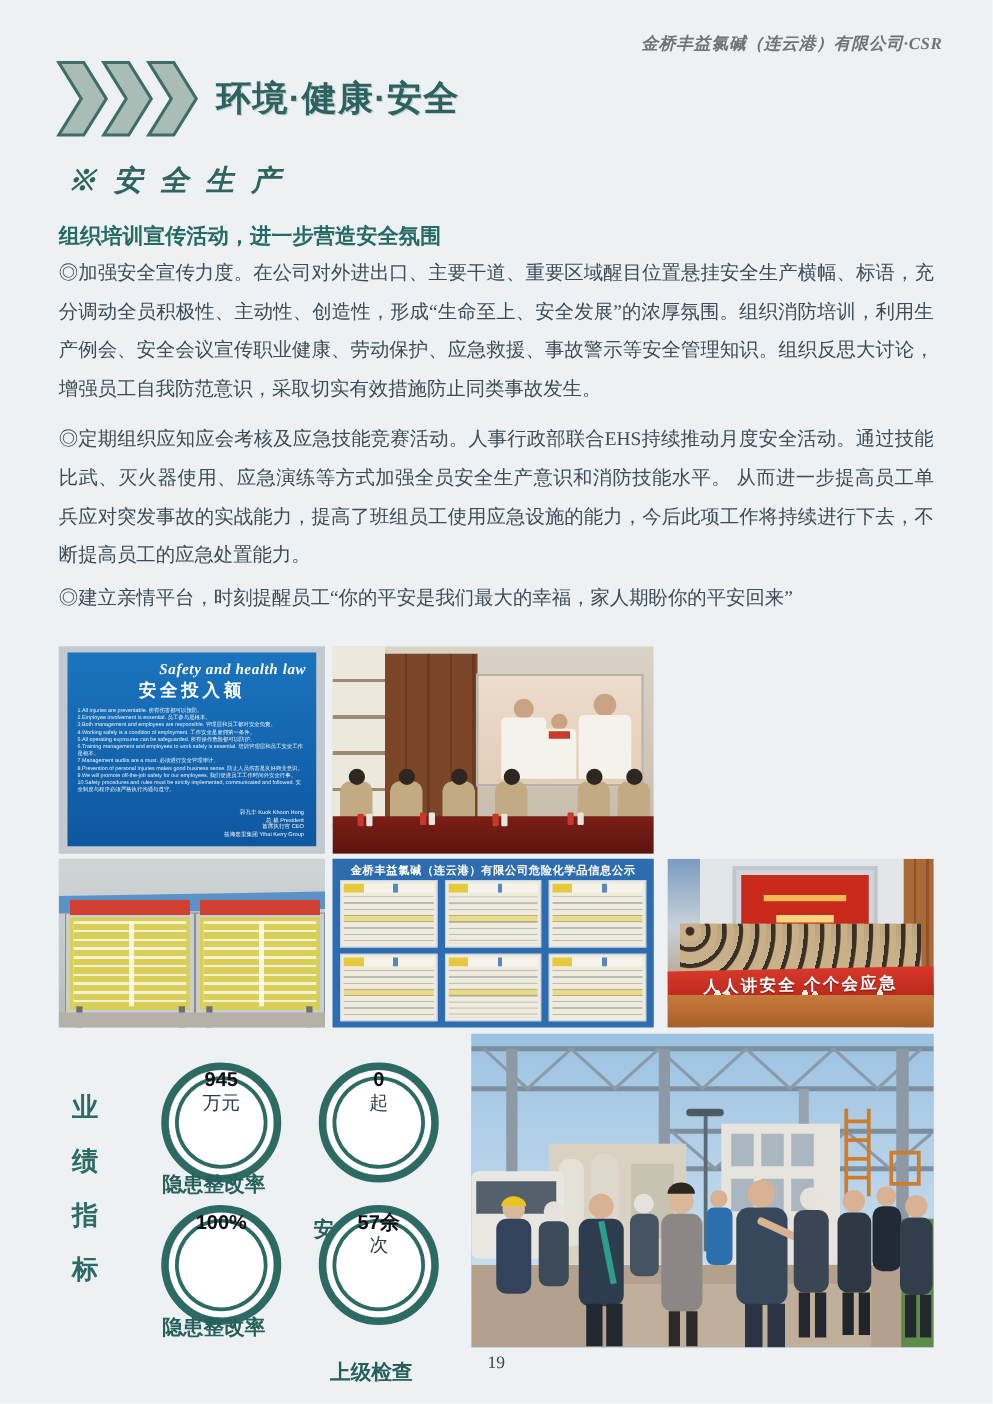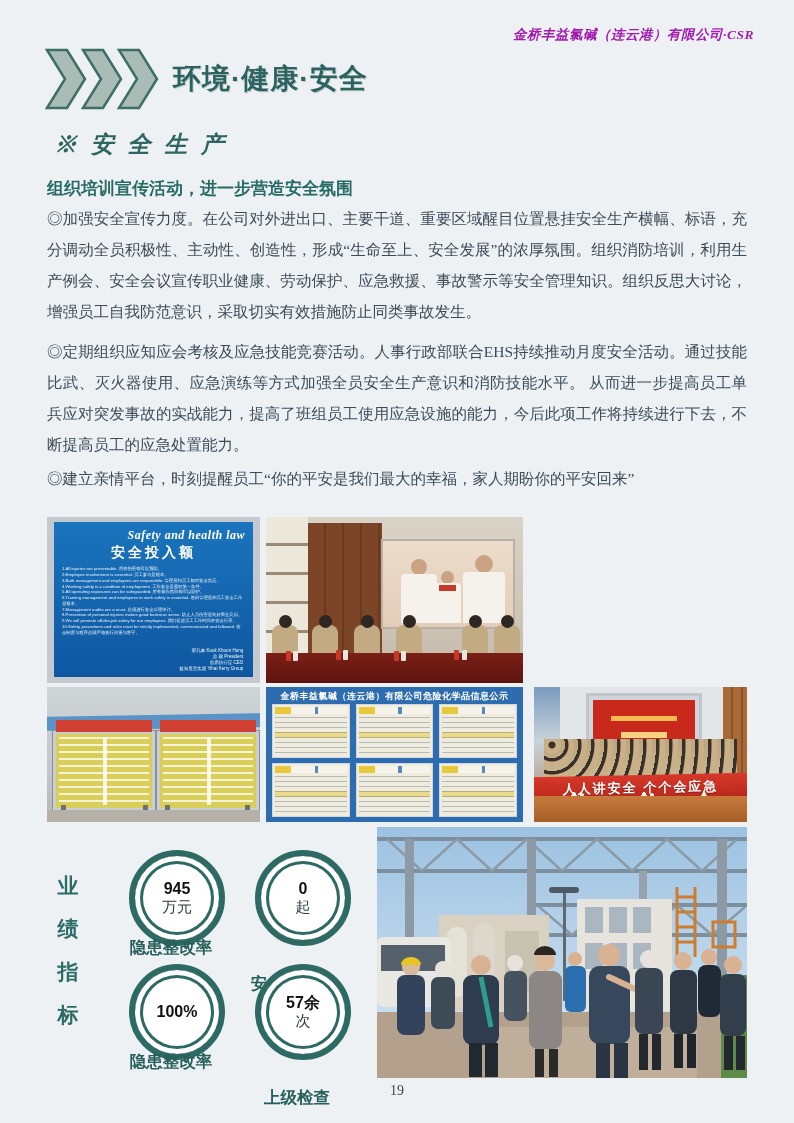--- a/index.html
+++ b/index.html
@@ -3,21 +3,21 @@
 <meta charset="utf-8">
 <style>
   html,body{margin:0;padding:0;}
   .page{position:relative;width:794px;height:1123px;background:#edf1f4;overflow:hidden;
         font-family:"Liberation Sans",sans-serif;}
   .abs{position:absolute;}
 
   
   .brand{top:26px;right:40px;width:420px;text-align:right;
          font-family:"Liberation Serif",serif;font-style:italic;font-weight:bold;
-         font-size:13.5px;color:#a21caf;letter-spacing:.5px;}
+         font-size:13.5px;color:#737373;letter-spacing:.5px;}
   .logo-row{top:48px;left:45px;display:flex;align-items:center;gap:14px;}
   .chevrons{width:114px;height:62px;display:block;}
   .page-title{font-size:28px;font-weight:bold;color:#2c6360;letter-spacing:1px;
               text-shadow:1px 1px 0 rgba(160,175,170,.55);}
 
   
   .sec-heading{top:129px;left:54px;font-family:"Liberation Serif",serif;font-style:italic;
                font-weight:bold;font-size:23px;color:#2f6561;letter-spacing:4px;}
   .sec-sub{top:177px;left:47px;font-size:17px;font-weight:bold;color:#266a64;}
 
@@ -136,21 +136,21 @@
       radial-gradient(4px 9px at 40px 6px,#f2efe8 70%,transparent 72%),
       radial-gradient(4px 9px at 48px 7px,#eae6dc 70%,transparent 72%),
       radial-gradient(4px 9px at 110px 6px,#f2efe8 70%,transparent 72%),
       radial-gradient(4px 9px at 118px 7px,#eae6dc 70%,transparent 72%),
       radial-gradient(4px 9px at 170px 6px,#f2efe8 70%,transparent 72%);}
 
   
   .v-char{left:57px;width:22px;text-align:center;font-size:21px;font-weight:bold;color:#2c6b66;}
   .stat-circle{width:84px;height:84px;border-radius:50%;background:#fff;border:6px solid #2e6a64;
                box-shadow:inset 0 0 0 5px #fff,inset 0 0 0 8px #2e6a64;
-               display:flex;flex-direction:column;align-items:center;justify-content:center;}
+               display:flex;flex-direction:column;align-items:center;justify-content:flex-start;}
   .stat-value{font-size:16px;font-weight:bold;color:#111;line-height:18px;}
   .stat-unit{font-family:"Liberation Serif",serif;font-size:15px;color:#2b3a45;line-height:19px;}
   .stat-label{width:140px;text-align:center;font-size:16.5px;font-weight:bold;color:#275f5b;}
 
   .page-num{left:0;top:1083px;width:794px;text-align:center;
             font-family:"Liberation Serif",serif;font-size:14px;color:#37474f;}
 </style>
 </head>
 <body>
 

